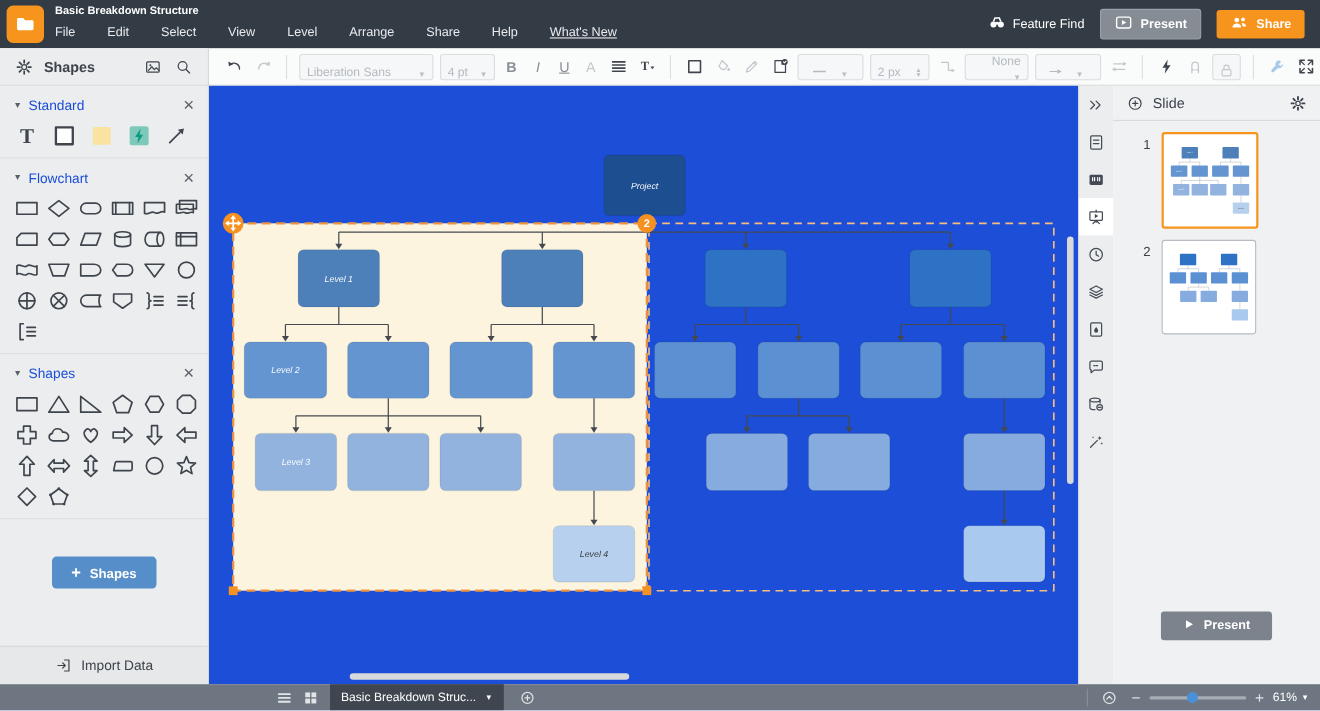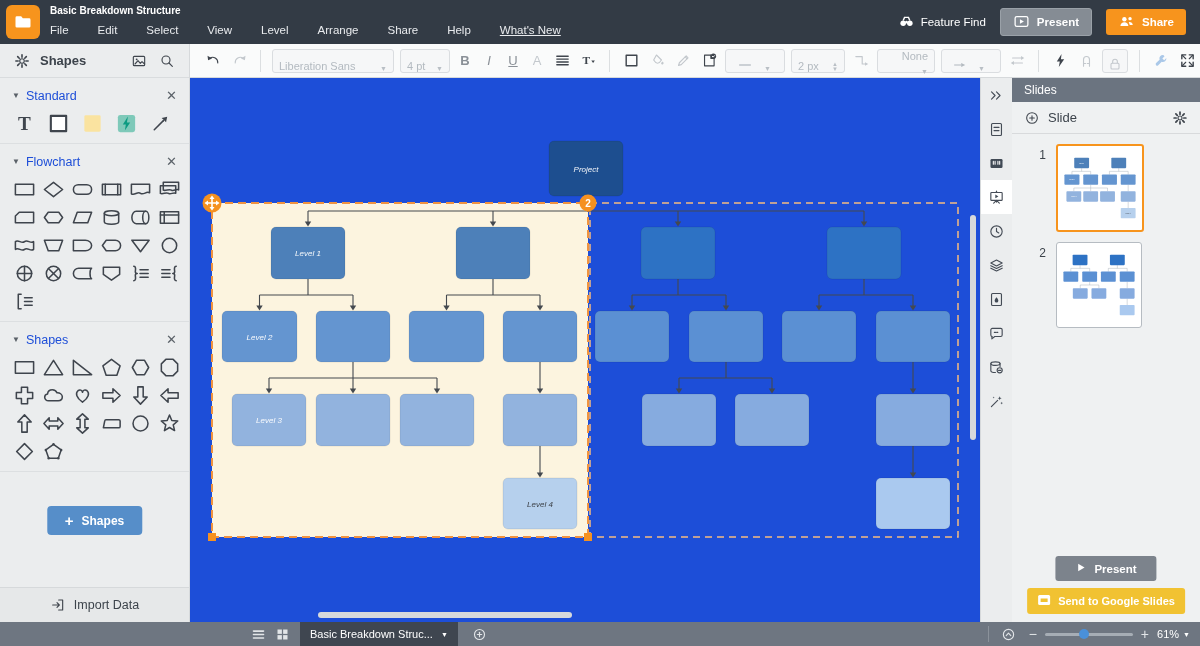--- a/index.html
+++ b/index.html
@@ -747,21 +747,20 @@
         <svg viewBox="0 0 24 24">
           <path d="M4.8,19.2 L13.6,10.4"></path>
           <path d="M16.5,4.5 l0.8,2.1 2.1,0.8 -2.1,0.8 -0.8,2.1 -0.8,-2.1 -2.1,-0.8 2.1,-0.8 Z" fill="#414a55" stroke="none"></path>
           <path d="M19.3,12.3 l0.5,1.4 1.4,0.5 -1.4,0.5 -0.5,1.4 -0.5,-1.4 -1.4,-0.5 1.4,-0.5 Z" fill="#414a55" stroke="none"></path>
           <path d="M8,4.8 l0.4,1.1 1.1,0.4 -1.1,0.4 -0.4,1.1 -0.4,-1.1 -1.1,-0.4 1.1,-0.4 Z" fill="#414a55" stroke="none"></path>
         </svg>
       </div>
     </div>
 
   <div id="slides-panel">
-    <div id="slides-header">Slides</div>
     <div id="slide-add-row">
       <svg viewBox="0 0 24 24">
           <circle cx="12" cy="12" r="8"></circle>
           <line x1="8.5" y1="12" x2="15.5" y2="12"></line>
           <line x1="12" y1="8.5" x2="12" y2="15.5"></line>
         </svg>
       <span class="add-lbl">Slide</span>
       <svg viewBox="0 0 24 24" style="width:16px;height:16px;">
           <circle cx="12" cy="12" r="3"></circle>
           <path d="M12,3.2 v3 M12,17.8 v3 M3.2,12 h3 M17.8,12 h3 M5.8,5.8 l2.1,2.1 M16.1,16.1 l2.1,2.1 M18.2,5.8 l-2.1,2.1 M7.9,16.1 l-2.1,2.1" stroke-width="2.6"></path>
@@ -809,27 +808,20 @@
             </svg>
           </div>
         </div>
       </div>
     <button id="slides-present">
       <span><svg viewBox="0 0 24 24" width="11" height="11">
             <polygon points="6,4 20,12 6,20" fill="#fff"></polygon>
           </svg></span>
       <span>Present</span>
     </button>
-    <button id="send-slides">
-      <span><svg width="14" height="12" viewBox="0 0 14 12">
-            <rect x="1" y="1" width="12" height="10" rx="1.5" fill="#fff"></rect>
-            <rect x="3.5" y="4.5" width="7" height="3.5" fill="#f1c232"></rect>
-          </svg></span>
-      <span>Send to Google Slides</span>
-    </button>
   </div>
 
   <div id="statusbar">
     <div style="width:246px;"></div>
     <span class="st-ic">
         <svg viewBox="0 0 24 24">
           <line x1="4" y1="6.5" x2="20" y2="6.5" stroke-width="2.6"></line>
           <line x1="4" y1="12" x2="20" y2="12" stroke-width="2.6"></line>
           <line x1="4" y1="17.5" x2="20" y2="17.5" stroke-width="2.6"></line>
         </svg>

